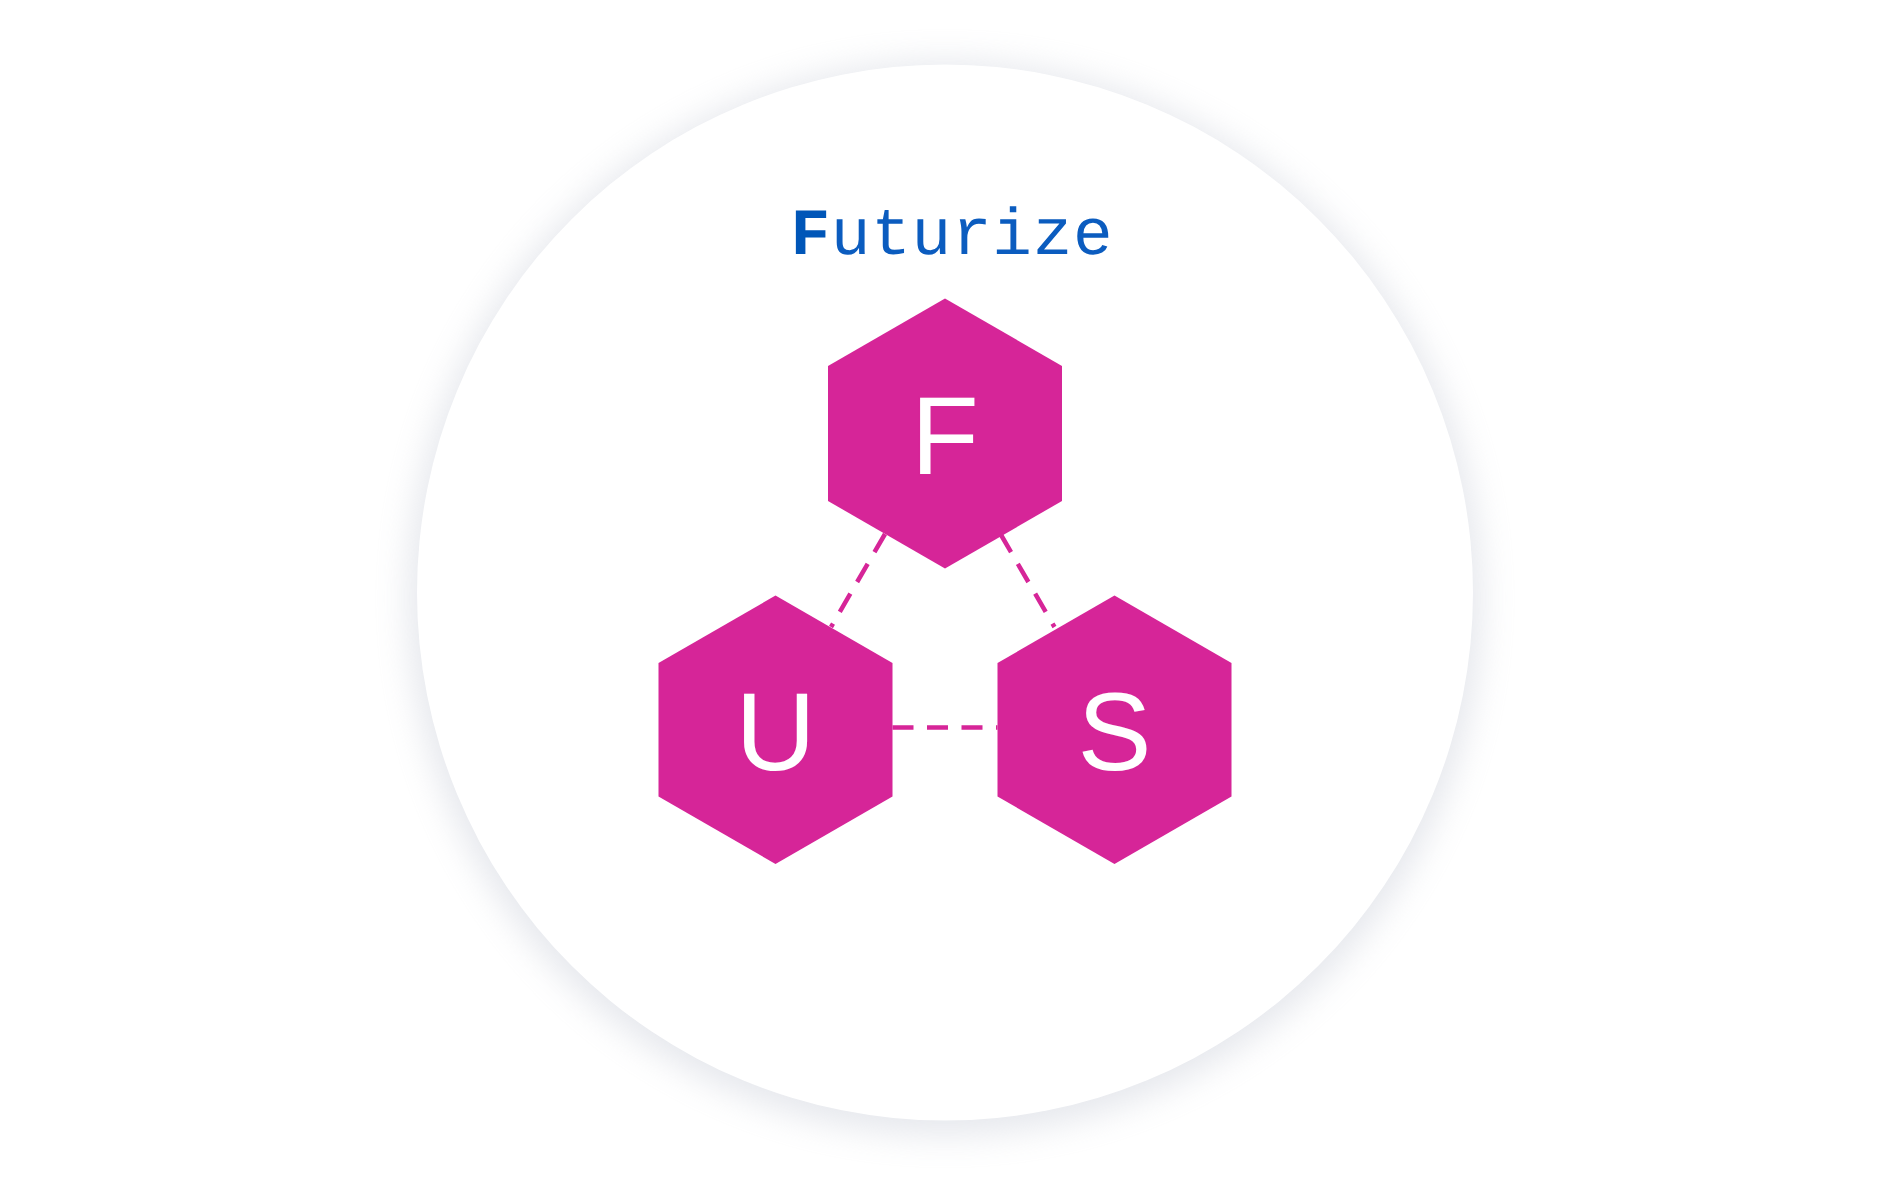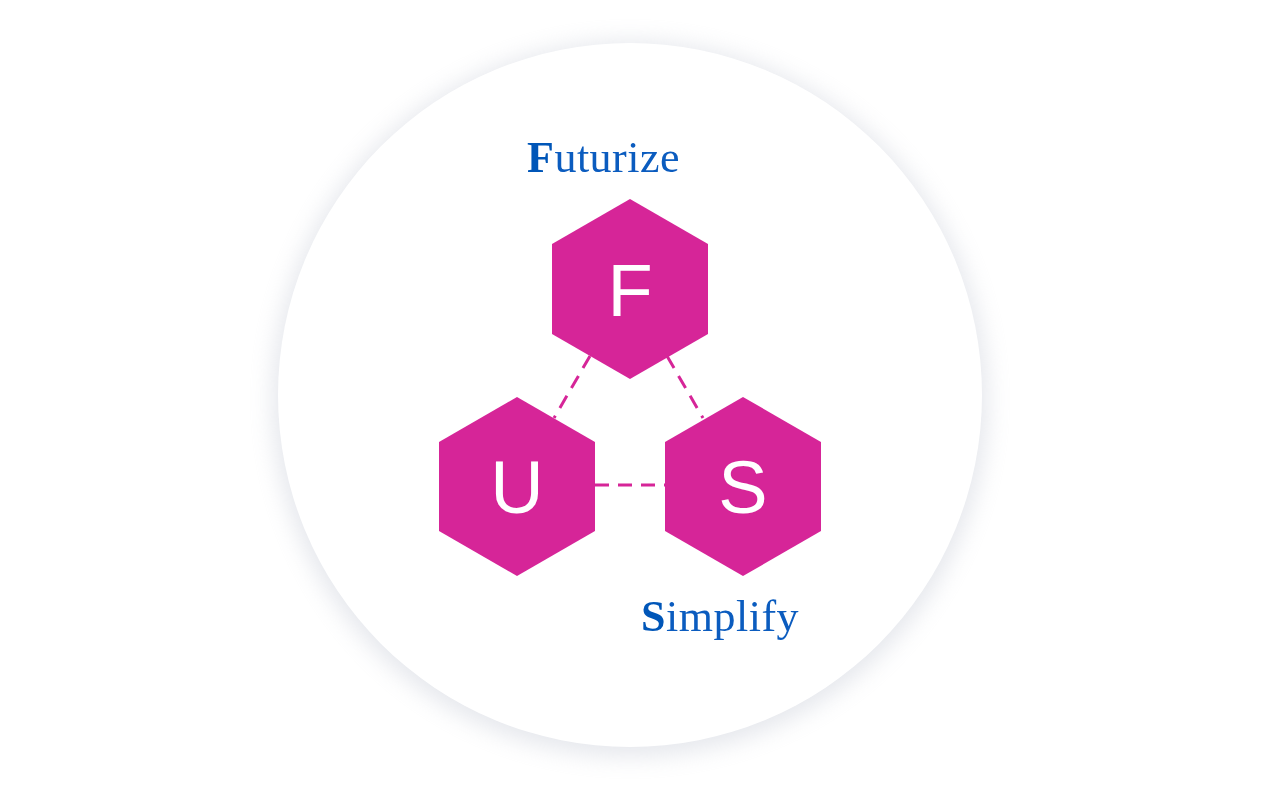--- a/index.html
+++ b/index.html
@@ -37,21 +37,21 @@
       font-family: "Liberation Sans", sans-serif;
       font-weight: 300;
       font-size: 74px;
       fill: #ffffff;
       stroke: #d62598;
       stroke-width: 2.2px;
       paint-order: stroke;
     }
     .label {
       position: absolute;
-      font-family: Liberation Serif, serif;
+      font-family: Liberation Mono, monospace;
       font-size: 44px;
       color: #0b5cbf;
       white-space: nowrap;
       line-height: 1;
       letter-spacing: 0.5px;
       text-align: right;
     }
     .label .initial {
       font-weight: 700;
       color: #0056b8;
@@ -89,16 +89,13 @@
       <polygon points="743,397 821,442 821,531 743,576 665,531 665,442" fill="#d62598"></polygon>
       <text class="hex-letter" x="743" y="513" text-anchor="middle">S</text>
     </g>
   </svg>
 
   <div class="label label-futurize">
     <span class="initial">F</span><span class="rest">uturize</span>
   </div>
 
 
-  <div class="label label-simplify">
-    <span class="initial">S</span><span class="rest">implify</span>
-  </div>
 </div>
 
 </body></html>

